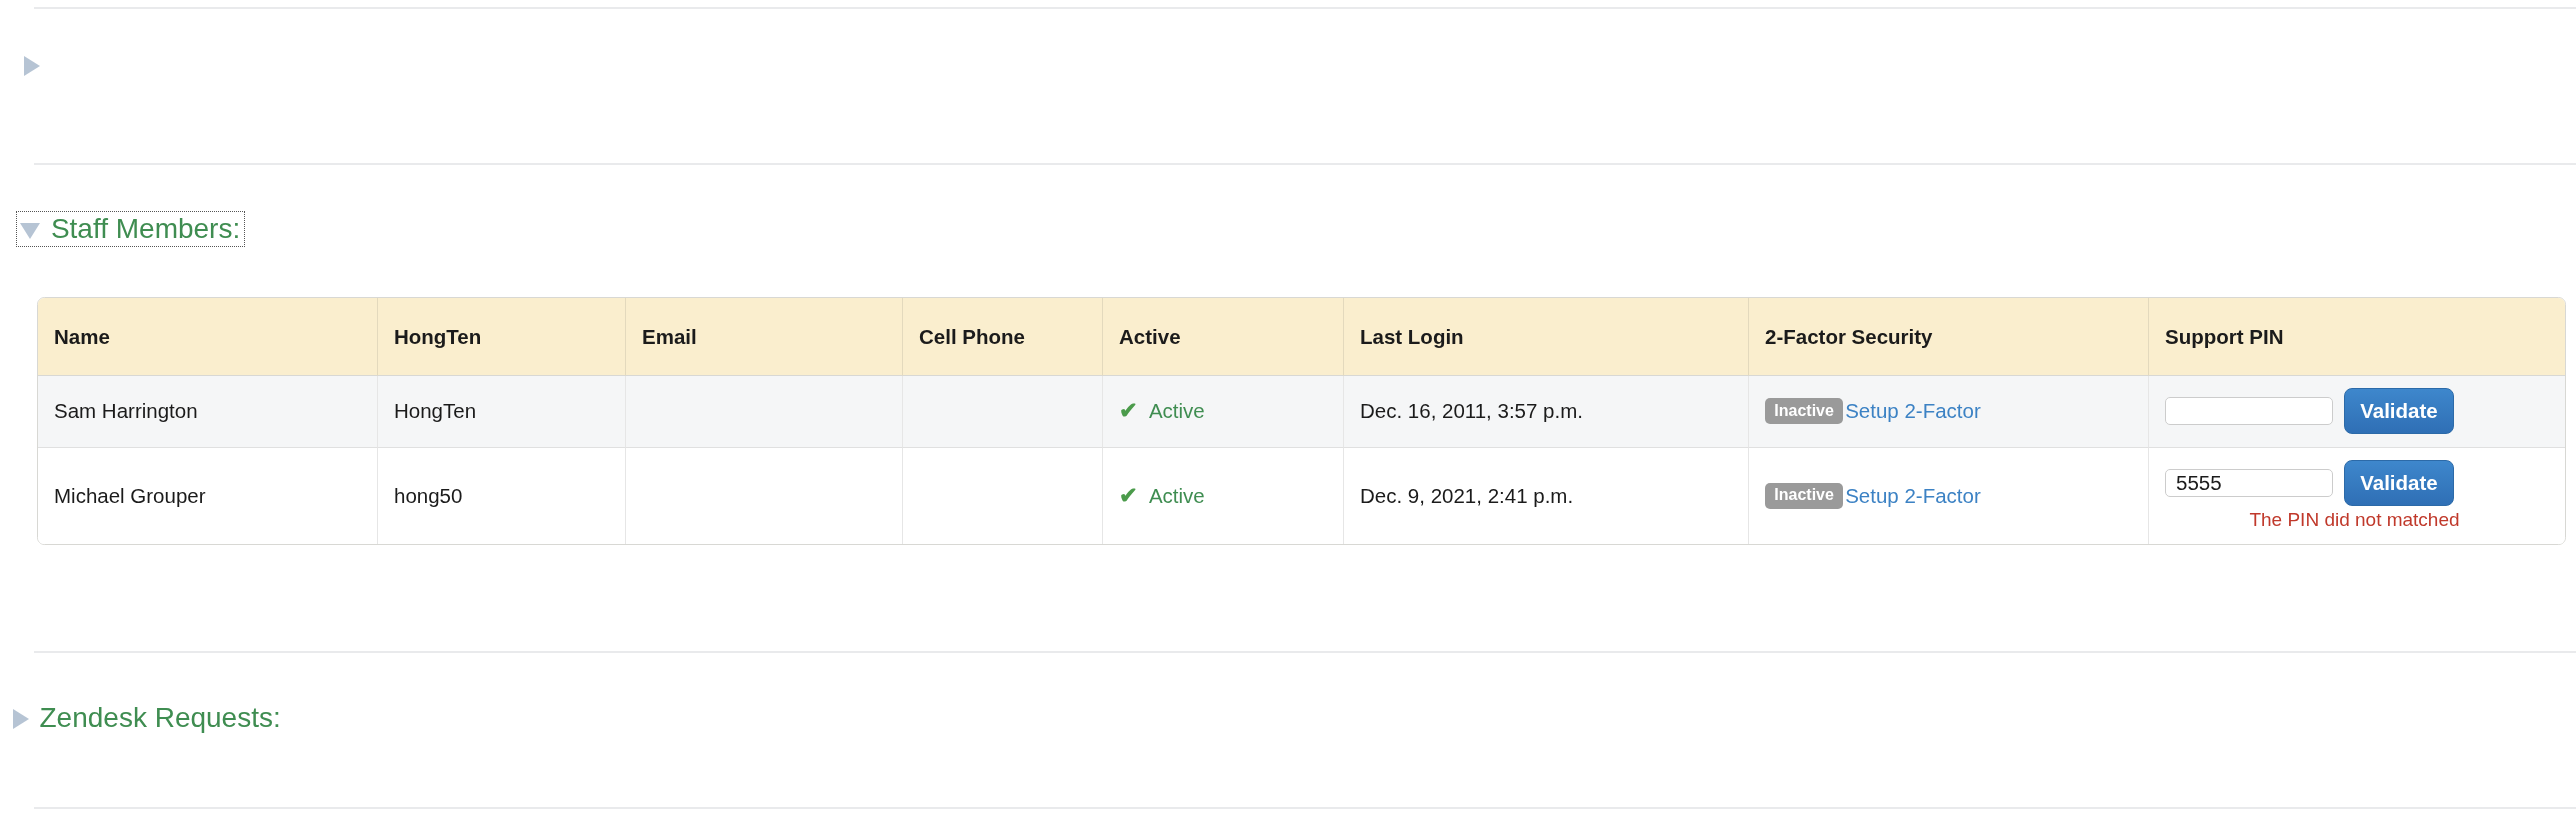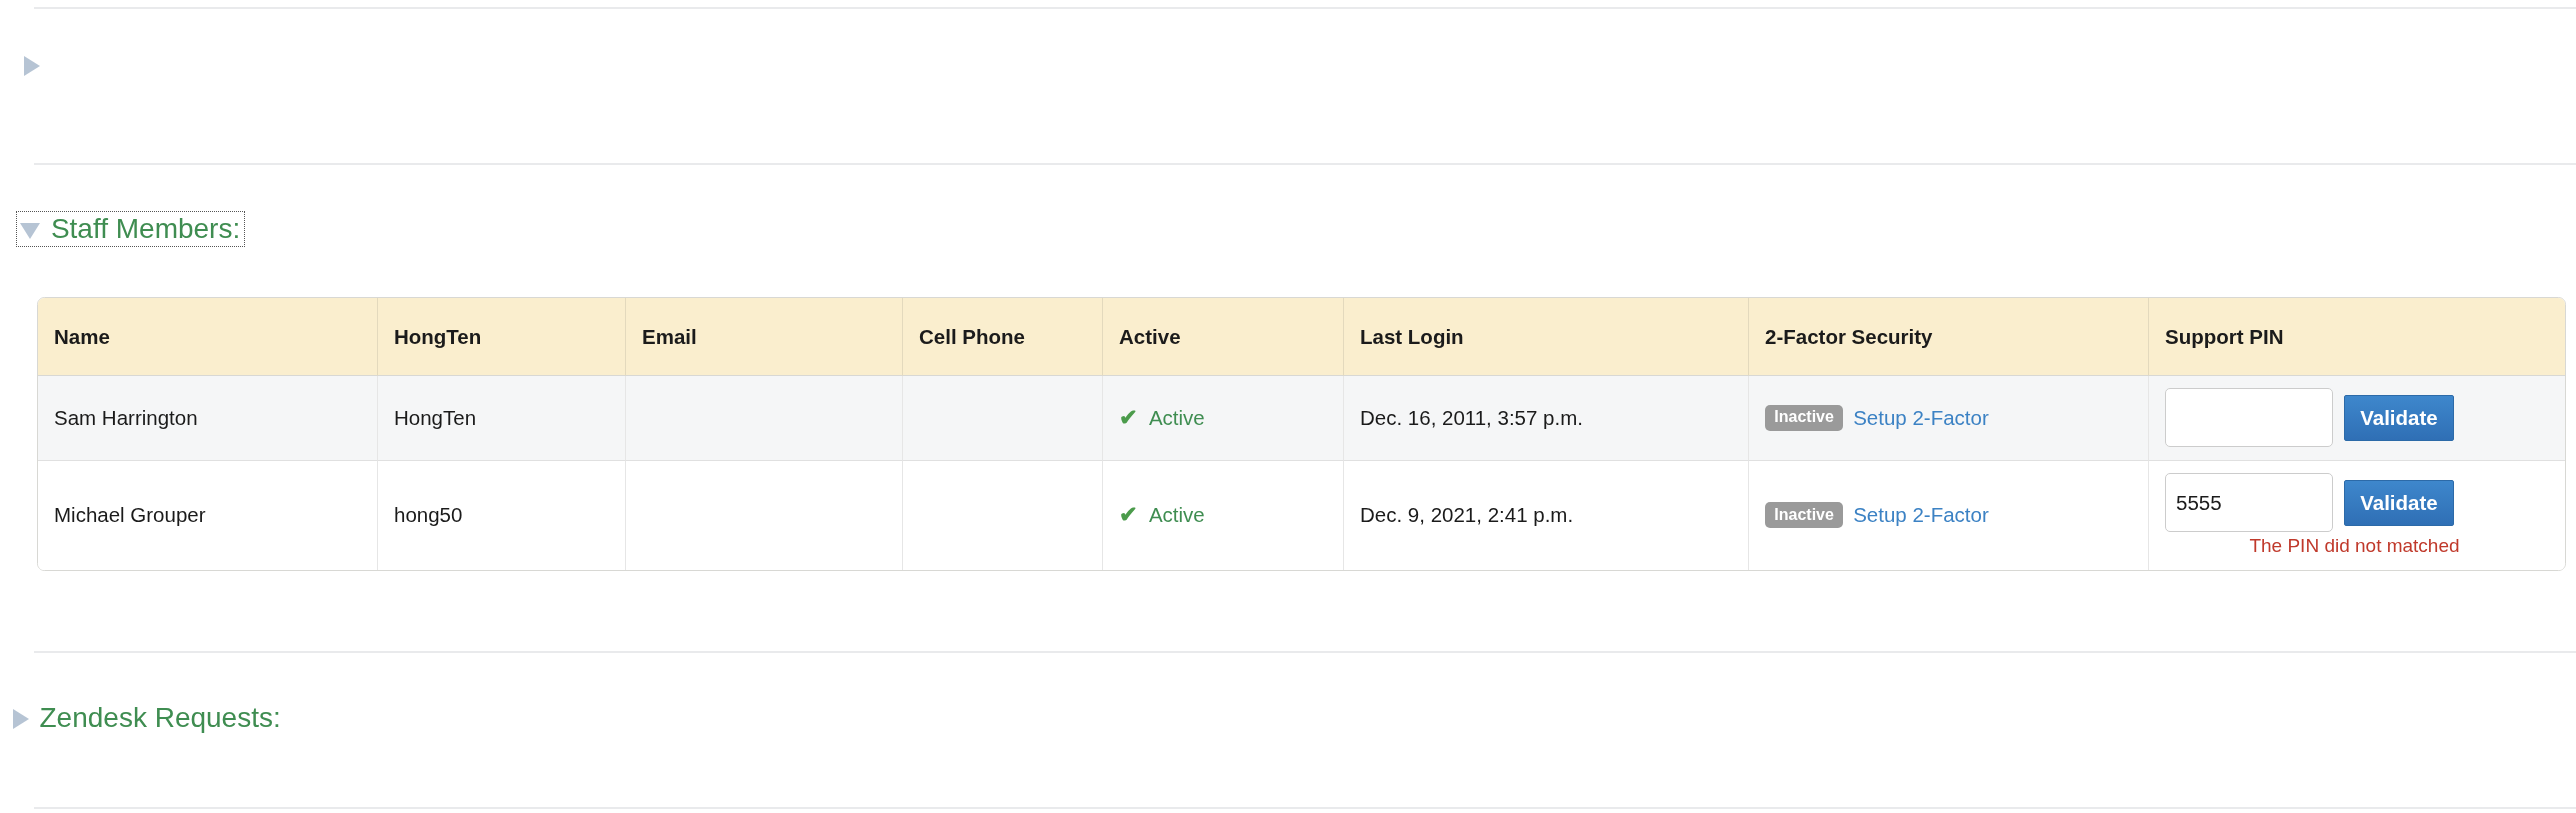--- a/index.html
+++ b/index.html
@@ -136,21 +136,21 @@
     font-size: 22.3px;
     line-height: 1;
     font-weight: bold;
   }
   .active-label { color: #3f8d51; font-size: 20.5px; }
 
   
   .twofactor-cell {
     display: flex;
     align-items: center;
-    gap: 10px;
+    gap: 2px;
   }
   .badge-inactive {
     display: inline-block;
     background: #9a9a9a;
     color: #ffffff;
     font-size: 16px;
     font-weight: bold;
     padding: 4.3px 9.3px 5.6px;
     border-radius: 5px;
     line-height: 1;
@@ -164,34 +164,34 @@
 
   
   .pin-cell { display: block; }
   .pin-row {
     display: flex;
     align-items: center;
     gap: 11.2px;
   }
   .pin-input {
     width: 168px;
-    height: 59px;
+    height: 28px;
     border: 1.2px solid #cccccc;
     border-radius: 5px;
     background: #ffffff;
     font-size: 20.5px;
     font-family: "Liberation Sans", sans-serif;
     color: #1b1b1b;
     padding: 0 10px;
     outline: none;
   }
   .btn-validate {
     height: 46px;
     border: 1.2px solid #2c6aa8;
-    border-radius: 2px;
+    border-radius: 8px;
     background: linear-gradient(#3e87cc, #2f6fb5);
     color: #ffffff;
     font-size: 20.5px;
     font-weight: bold;
     font-family: "Liberation Sans", sans-serif;
     padding: 0 15px;
     cursor: pointer;
     white-space: nowrap;
   }
   .pin-error {

